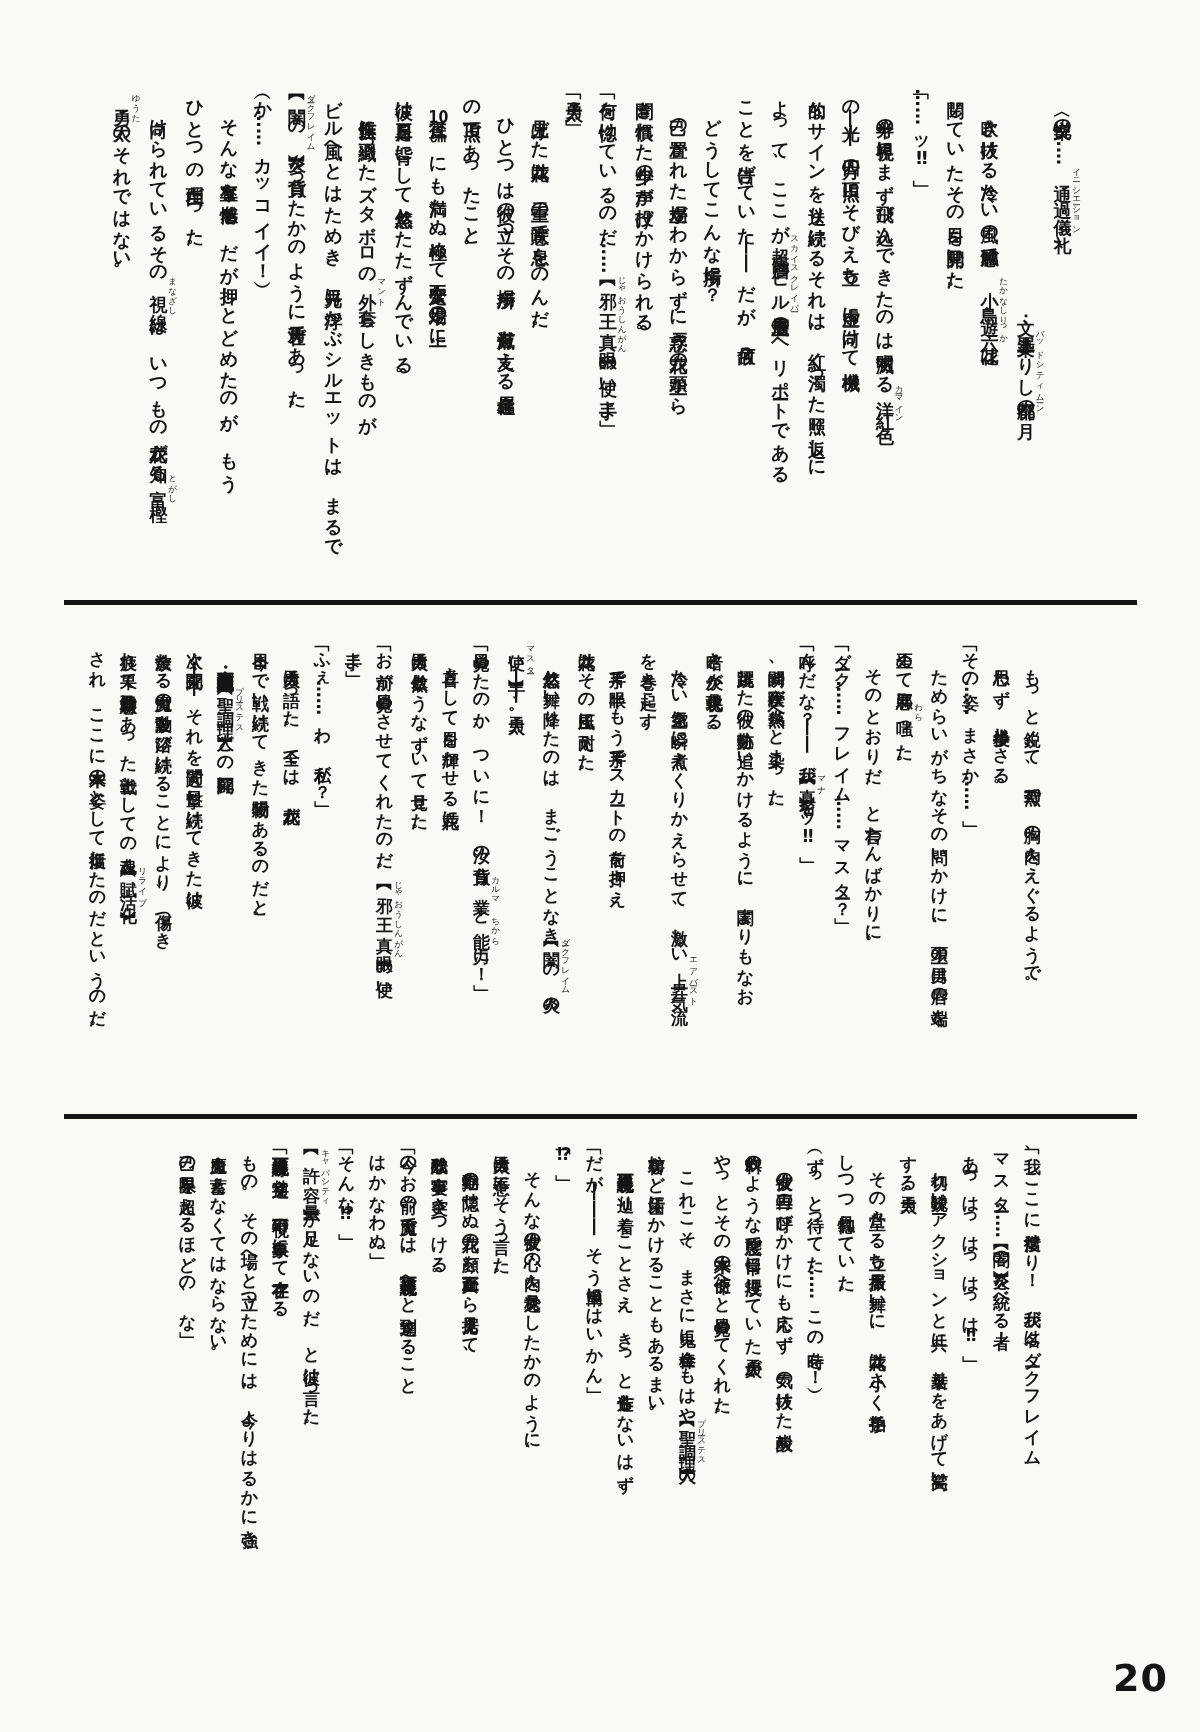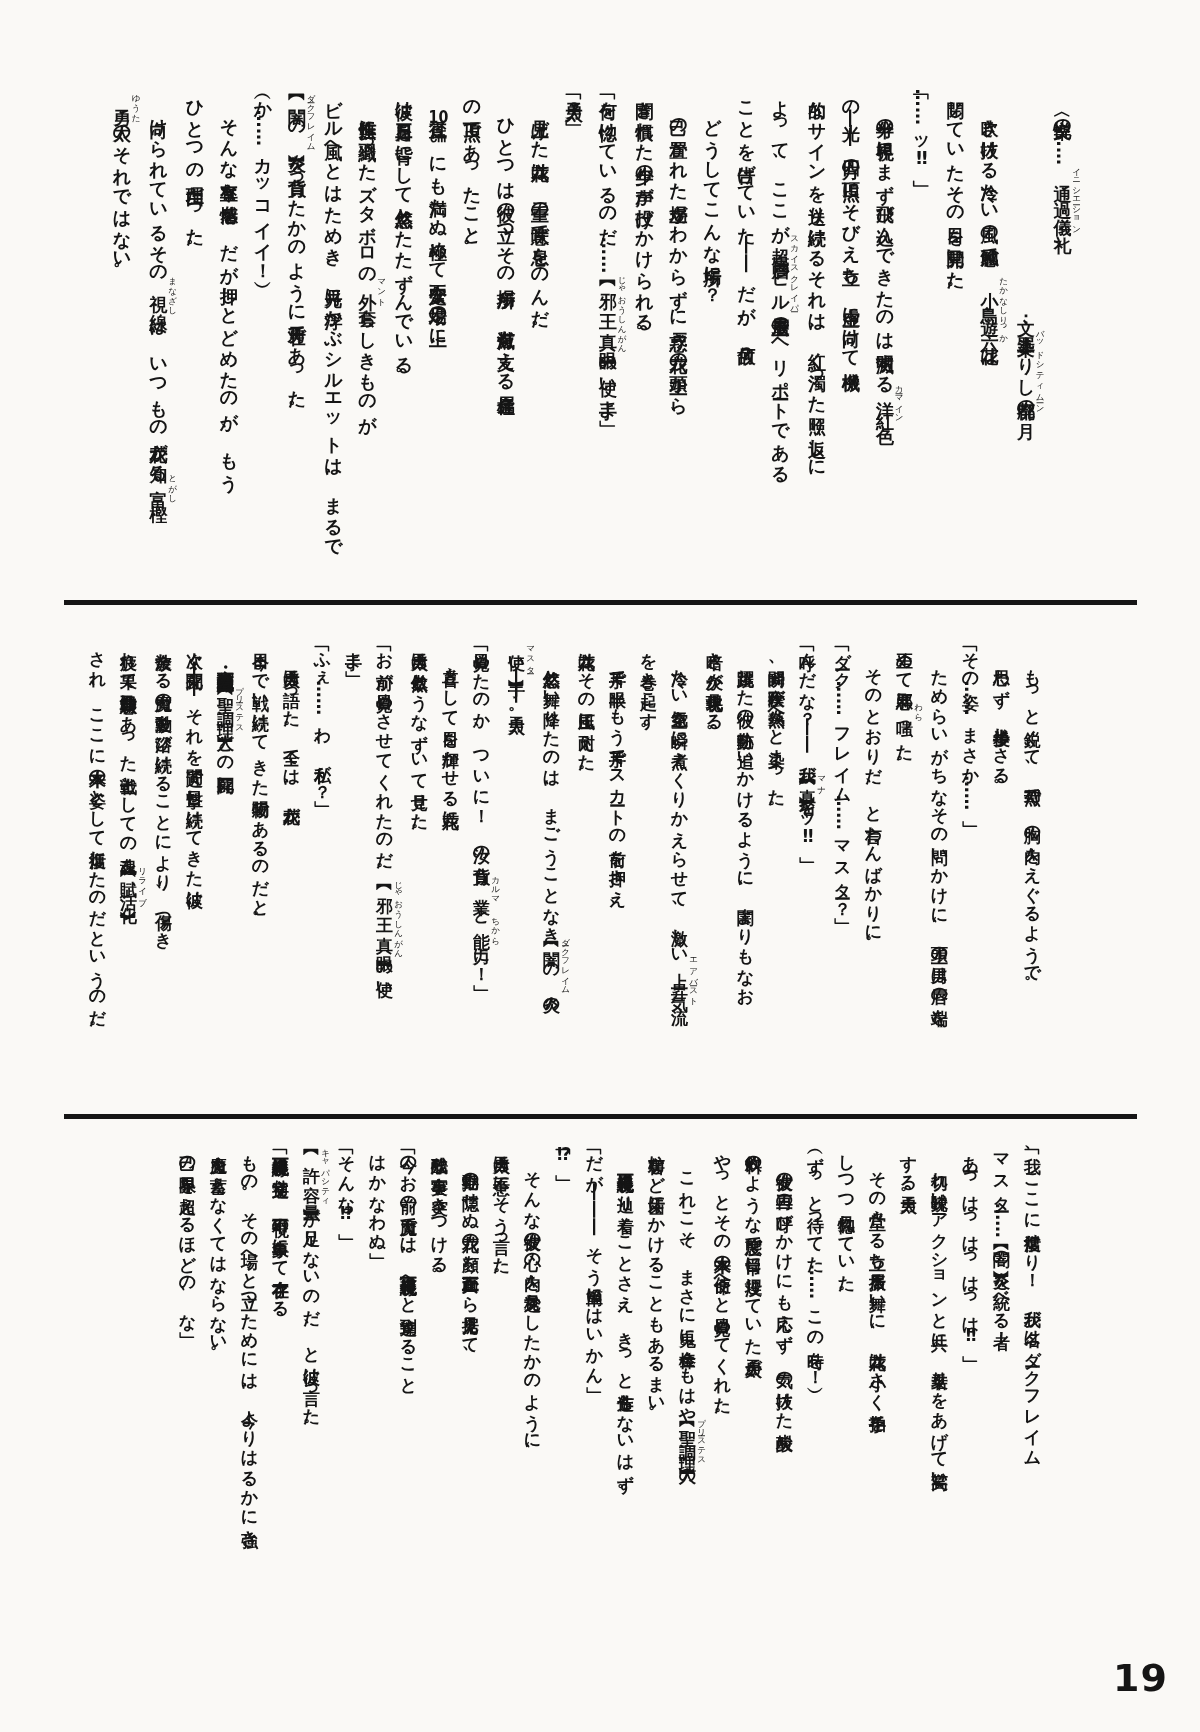--- a/index.html
+++ b/index.html
@@ -141,15 +141,15 @@
       <p>「今のお前の魔力では、不可視境界線へと到達すること</p>
       <p>はかなわぬ」</p>
       <p>「そんな⁉」</p>
       <p>【<ruby>許容量<rt>キャパシティ</rt></ruby>】が足りないのだ、と彼は言った。</p>
       <p>「不可視境界線は文字通り、不可視の事象にて存在する</p>
       <p>もの。その場へと立つためには、今よりはるかに強き</p>
       <p>魔力を蓄えなくてはならない。</p>
       <p>己の限界を超えるほどの、な」</p>
     </div>
 
-  <div class="page-number">19</div>
+  <div class="page-number">20</div>
 
 </div>
 
 </body></html>

